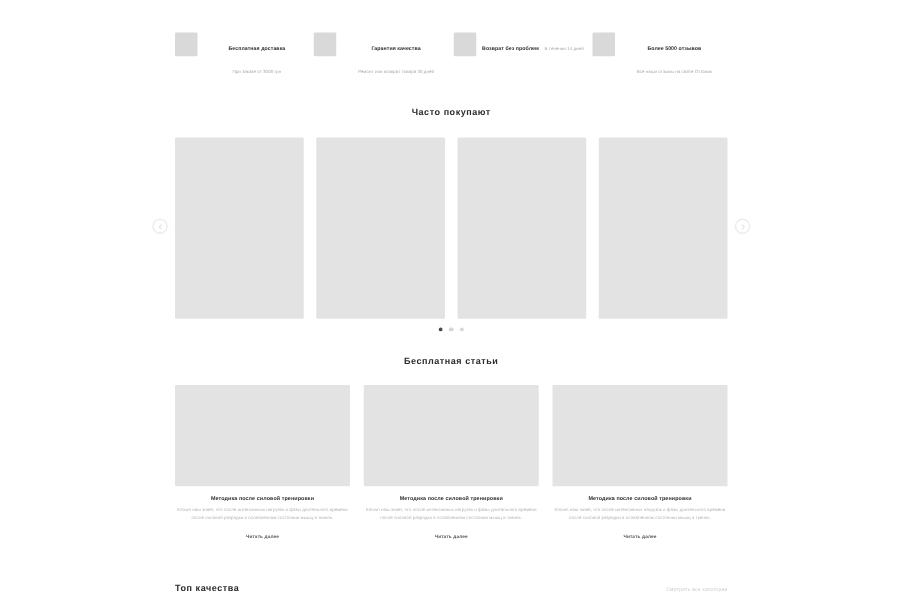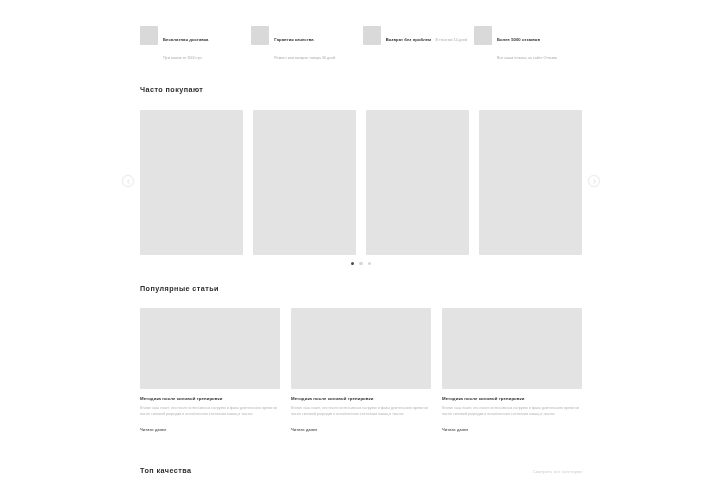--- a/index.html
+++ b/index.html
@@ -15,20 +15,21 @@
     font-family: "Liberation Sans", sans-serif;
     color: #3a3a3a;
     -webkit-font-smoothing: antialiased;
   }
 
   .page {
     position: relative;
     width: 720px;
     height: 480px;
     background: #ffffff;
+    text-align: center;
   }
 
   .container {
     position: absolute;
     left: 140px;
     width: 442px;
   }
 
   
   .features {
@@ -252,21 +253,21 @@
     </svg>
   </div>
 
   <div class="container carousel-dots">
     <span class="dot active"></span>
     <span class="dot"></span>
     <span class="dot"></span>
   </div>
 
   <div class="container articles-heading">
-    <div class="section-heading">Популярные статьи</div>
+    <div class="section-heading">Бесплатная статьи</div>
   </div>
 
   <div class="container articles">
 
     <div class="article-card">
       <div class="article-thumb"></div>
       <div class="article-title">Методика после силовой тренировки</div>
       <div class="article-body">Known наш знает, что после интенсивных нагрузок и фазы длительного времени после силовой разрядки в ослабленном состоянии мышц в тканях.</div>
       <a class="article-link">Читать далее</a>
     </div>

